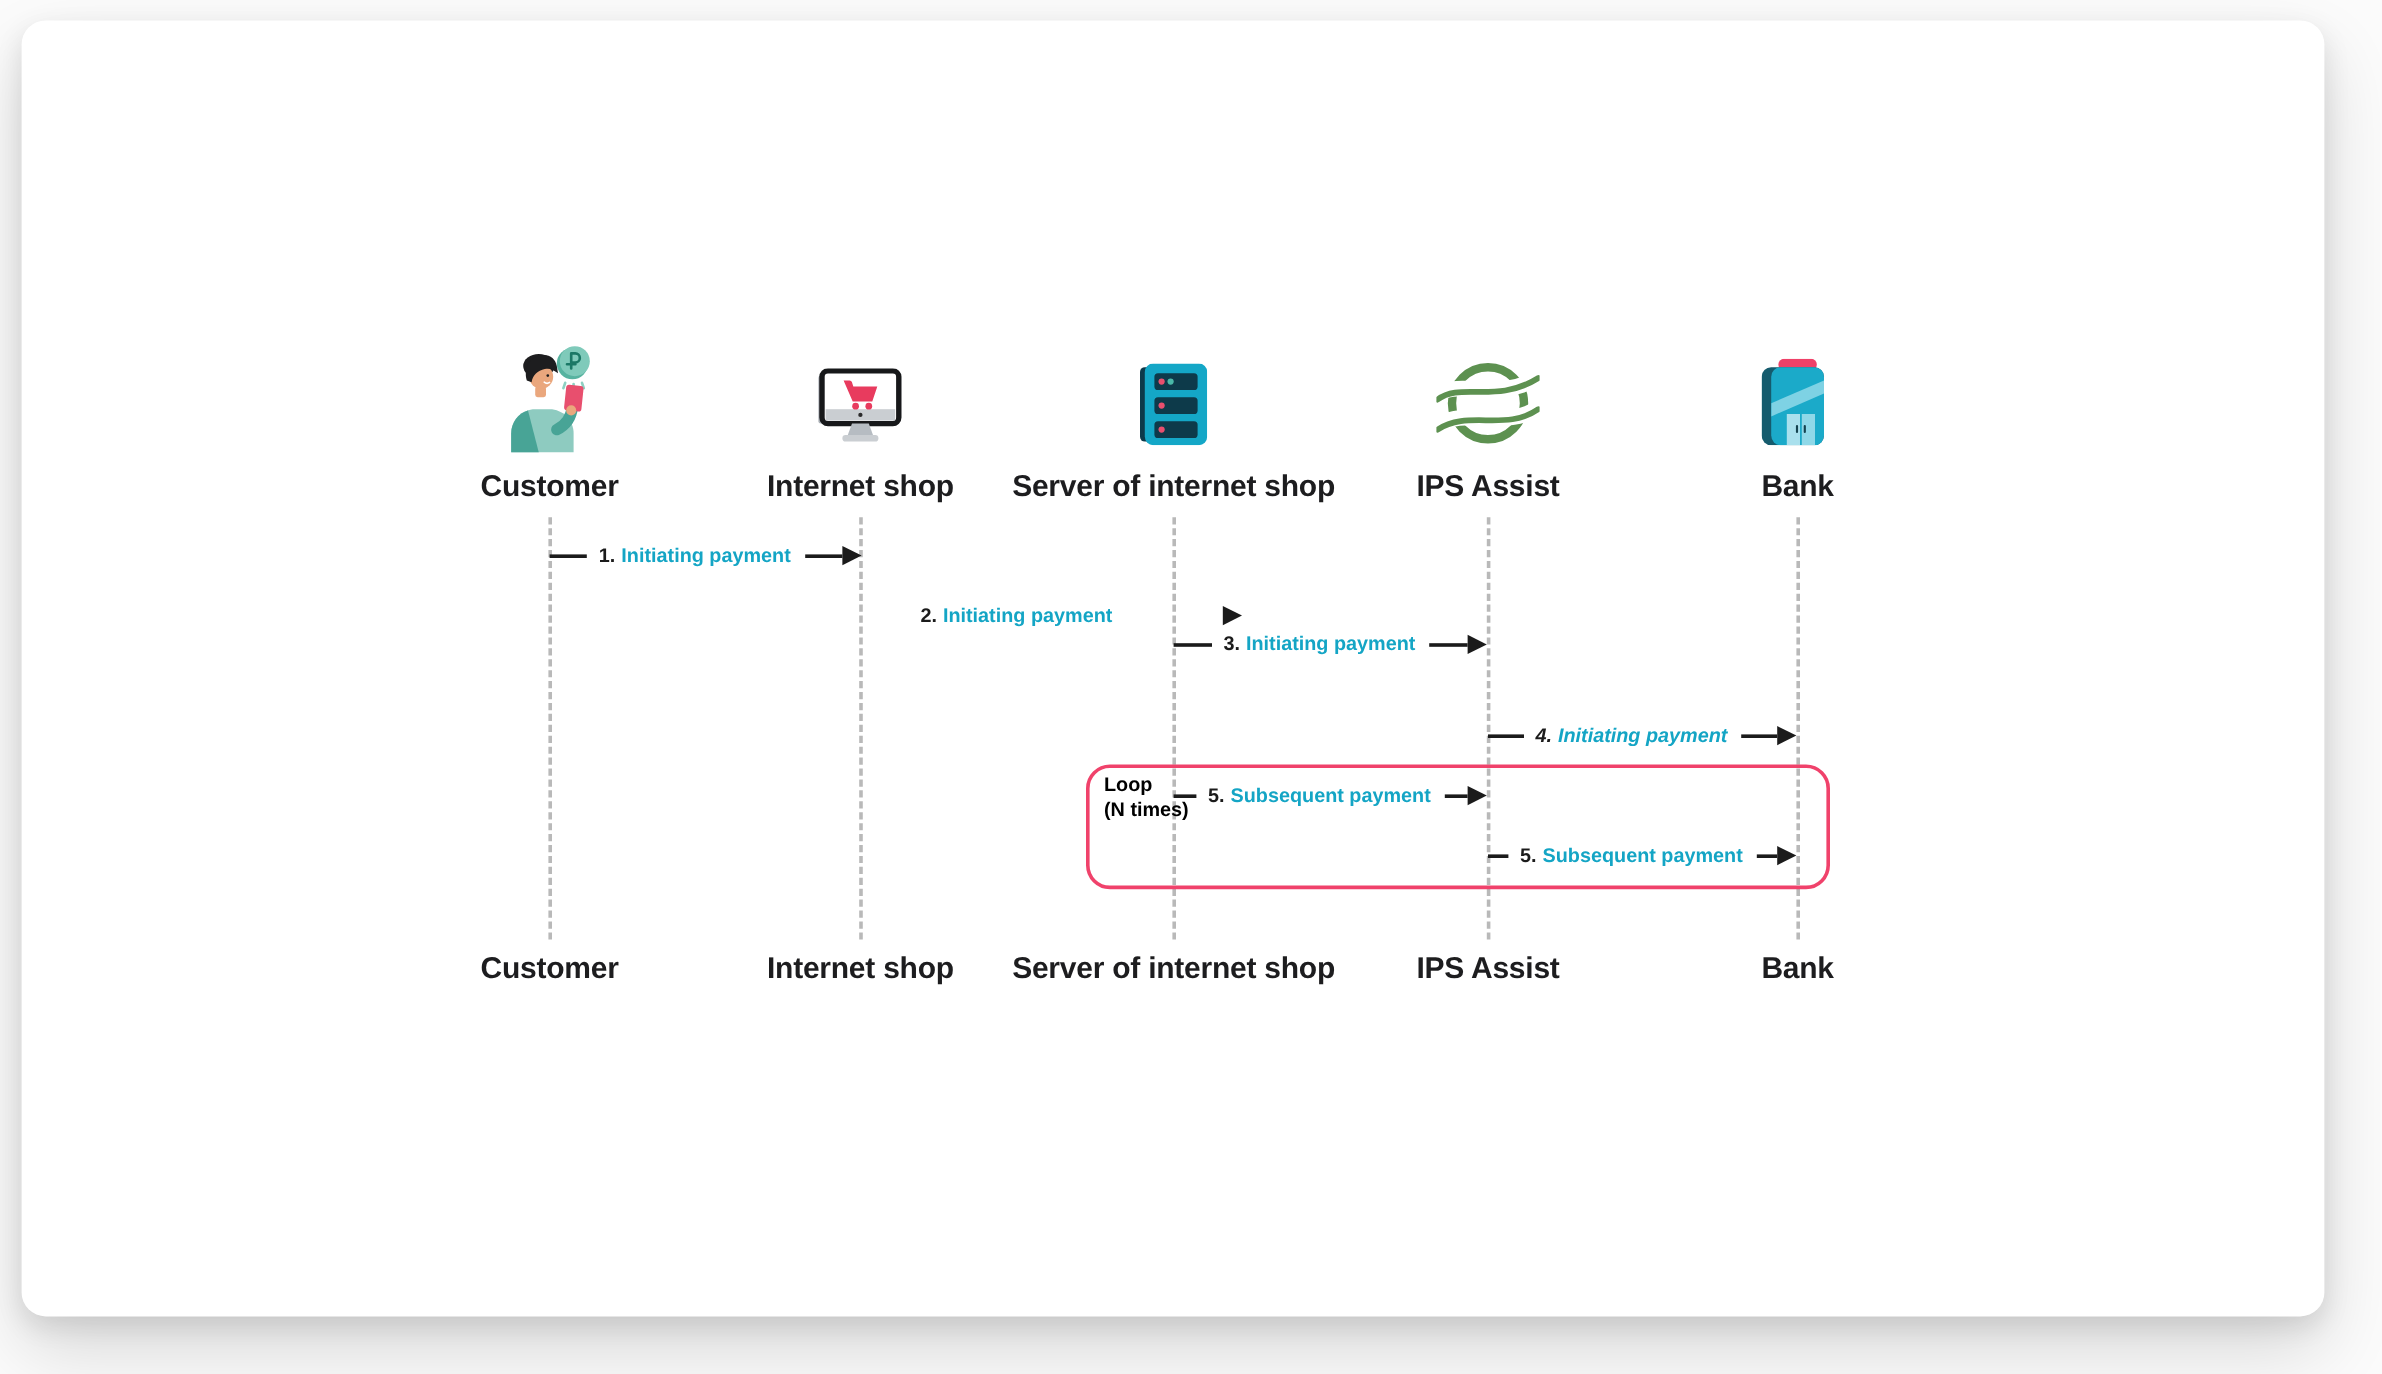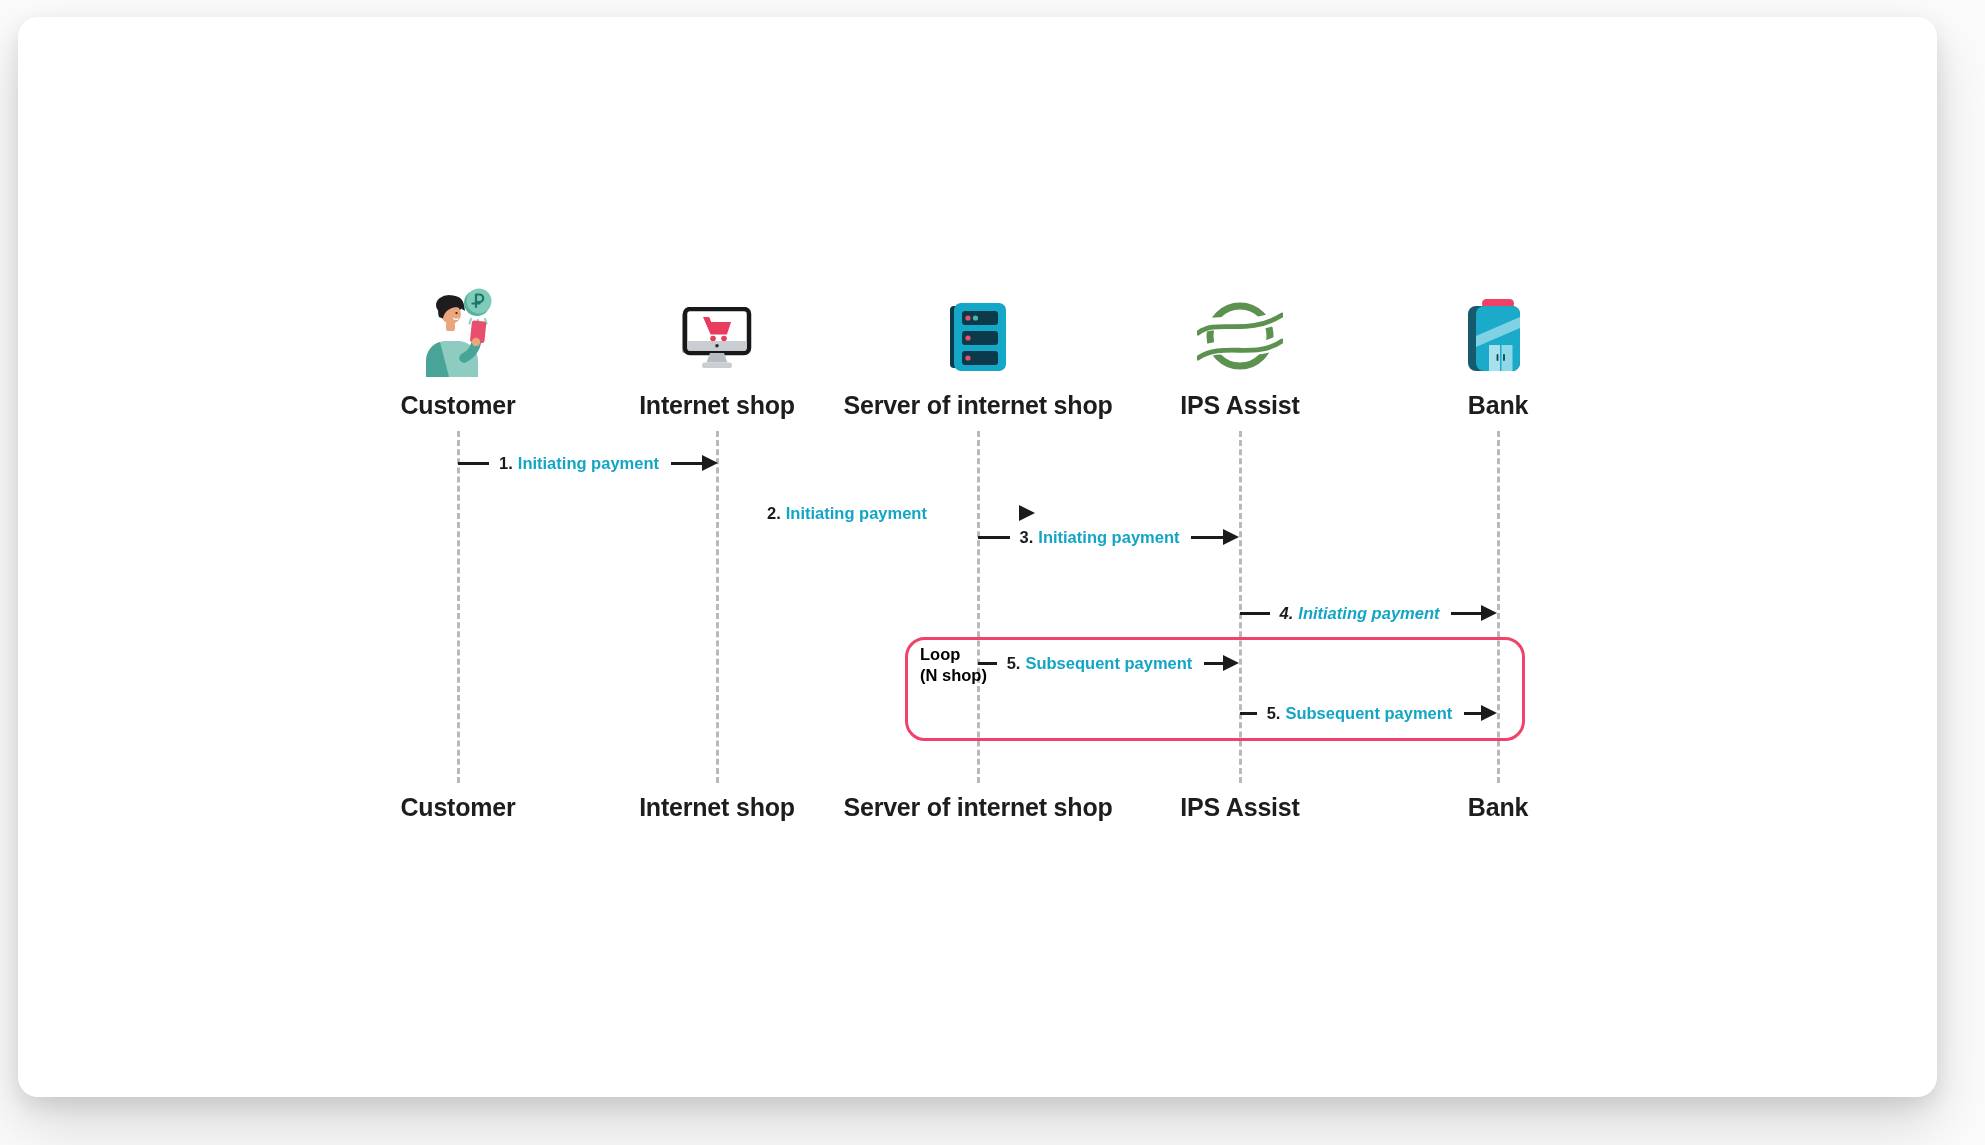--- a/index.html
+++ b/index.html
@@ -135,21 +135,21 @@
 
   <div class="lifeline" style="left:457px;"></div>
   <div class="lifeline" style="left:716px;"></div>
   <div class="lifeline" style="left:977px;"></div>
   <div class="lifeline" style="left:1239px;"></div>
   <div class="lifeline" style="left:1497px;"></div>
 
   <div class="loop-box"></div>
   <div class="loop-label">
     <div>Loop</div>
-    <div>(N shop)</div>
+    <div>(N times)</div>
   </div>
 
   <div class="msg" style="left:458px; top:450px; width:260px;">
     <span class="seg"></span>
     <span class="mlabel"><span class="mnum">1.</span><span class="mtext">Initiating payment</span></span>
     <span class="seg"></span>
     <span class="head"></span>
   </div>
 
   <div class="msg" style="left:717px; top:500px; width:261px;gap:40px;">

